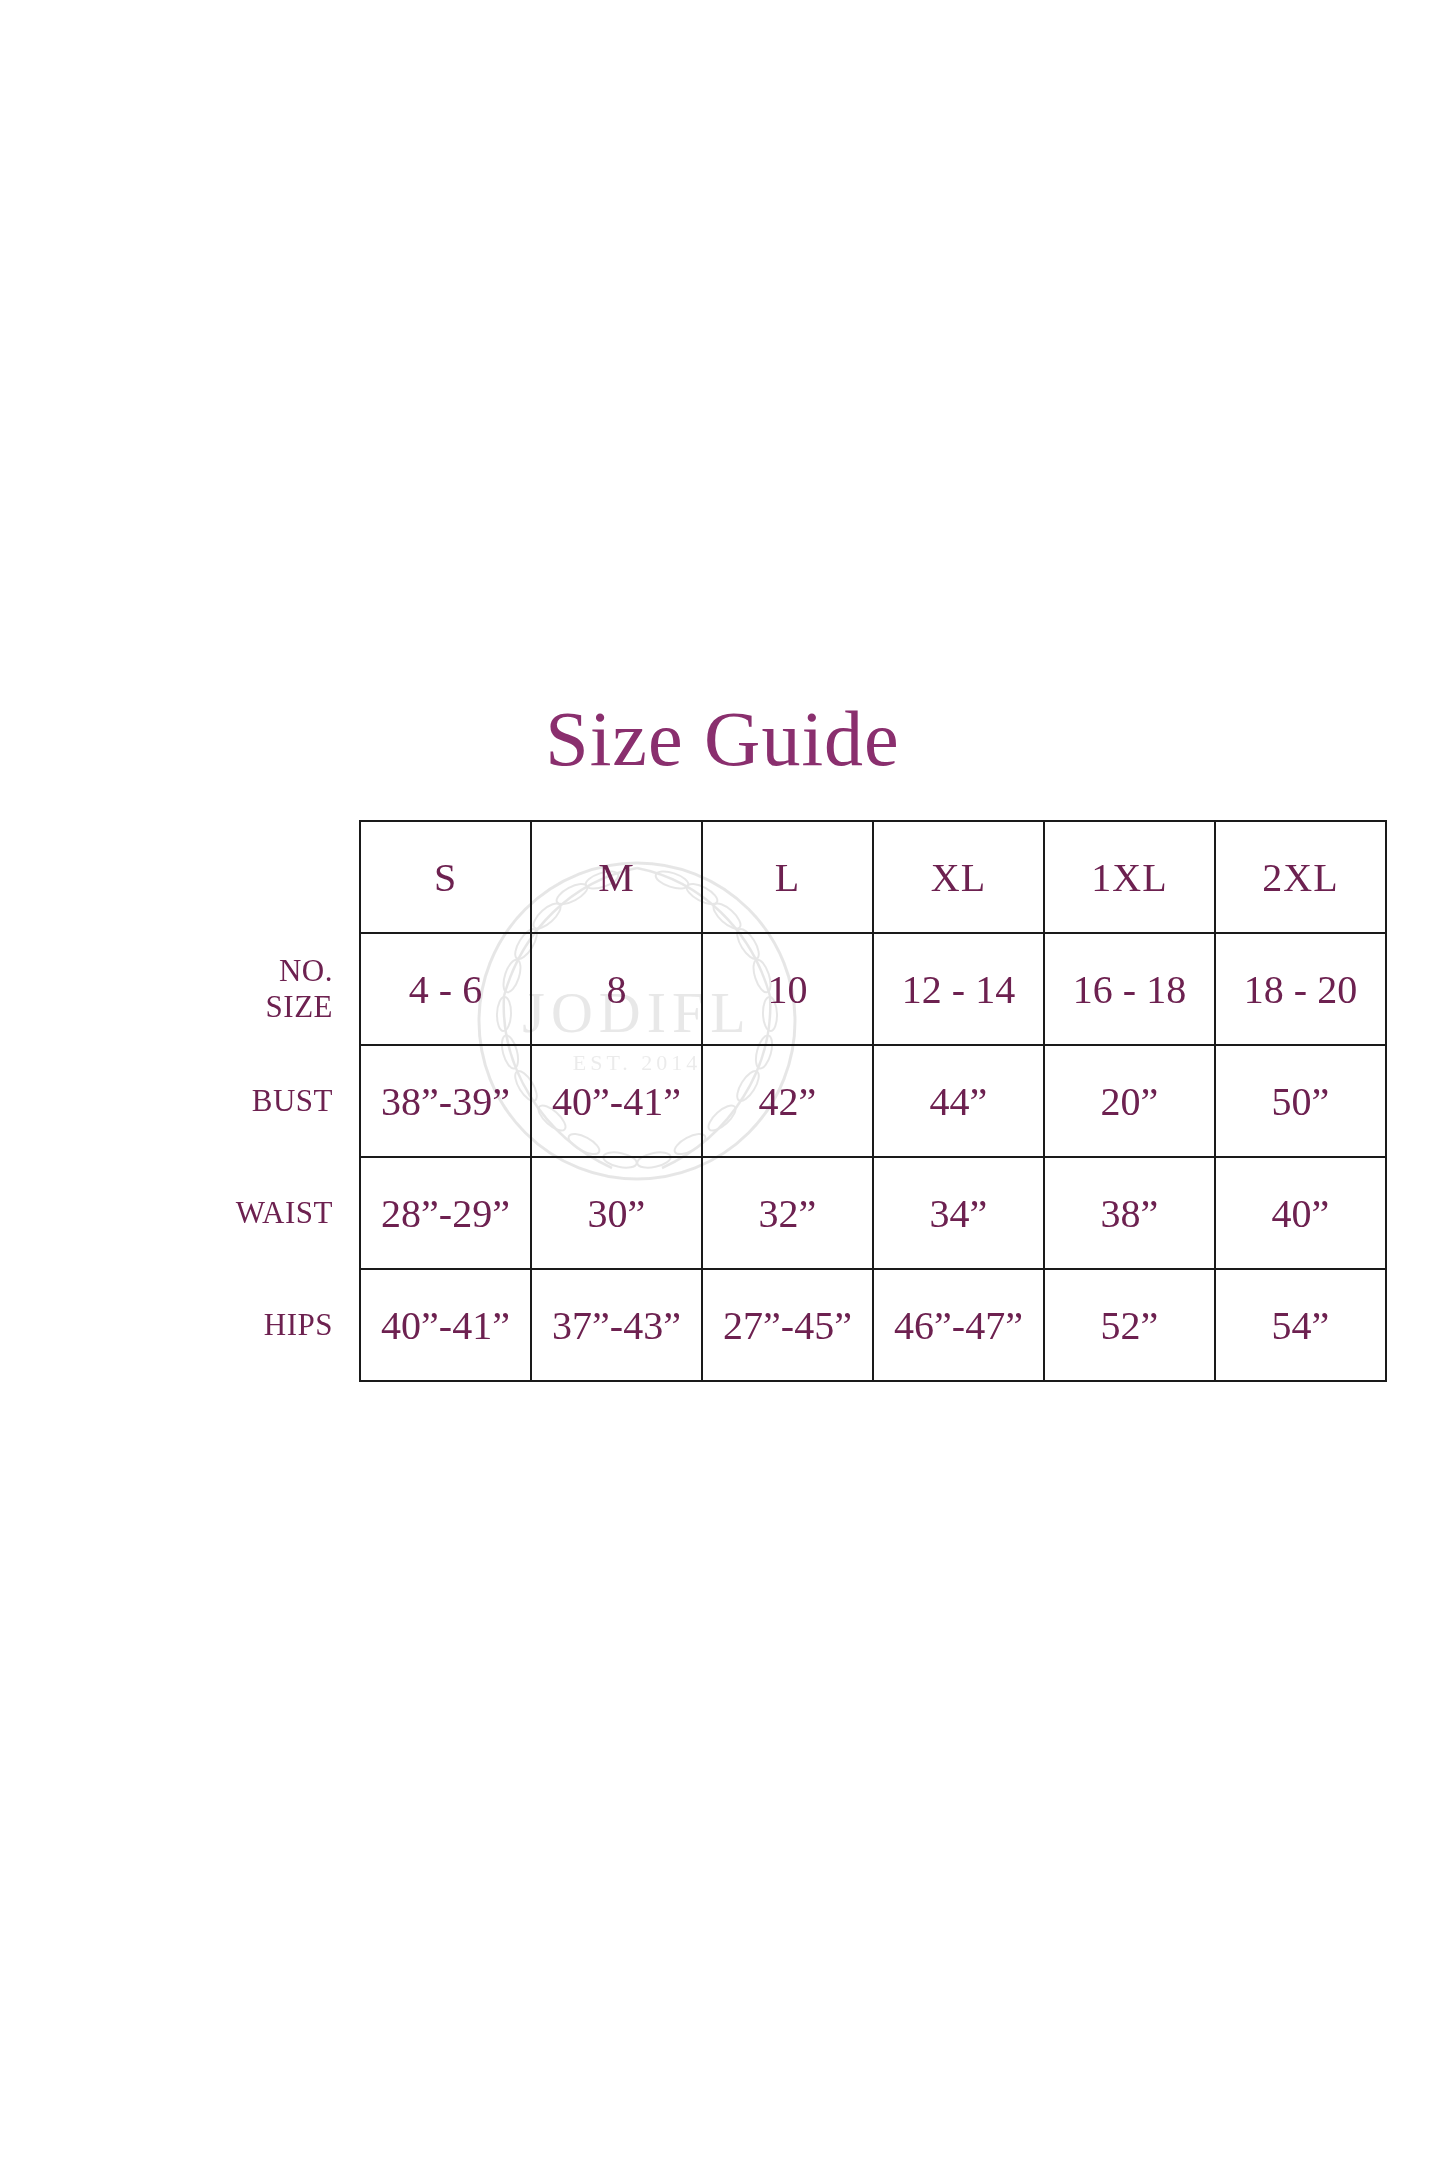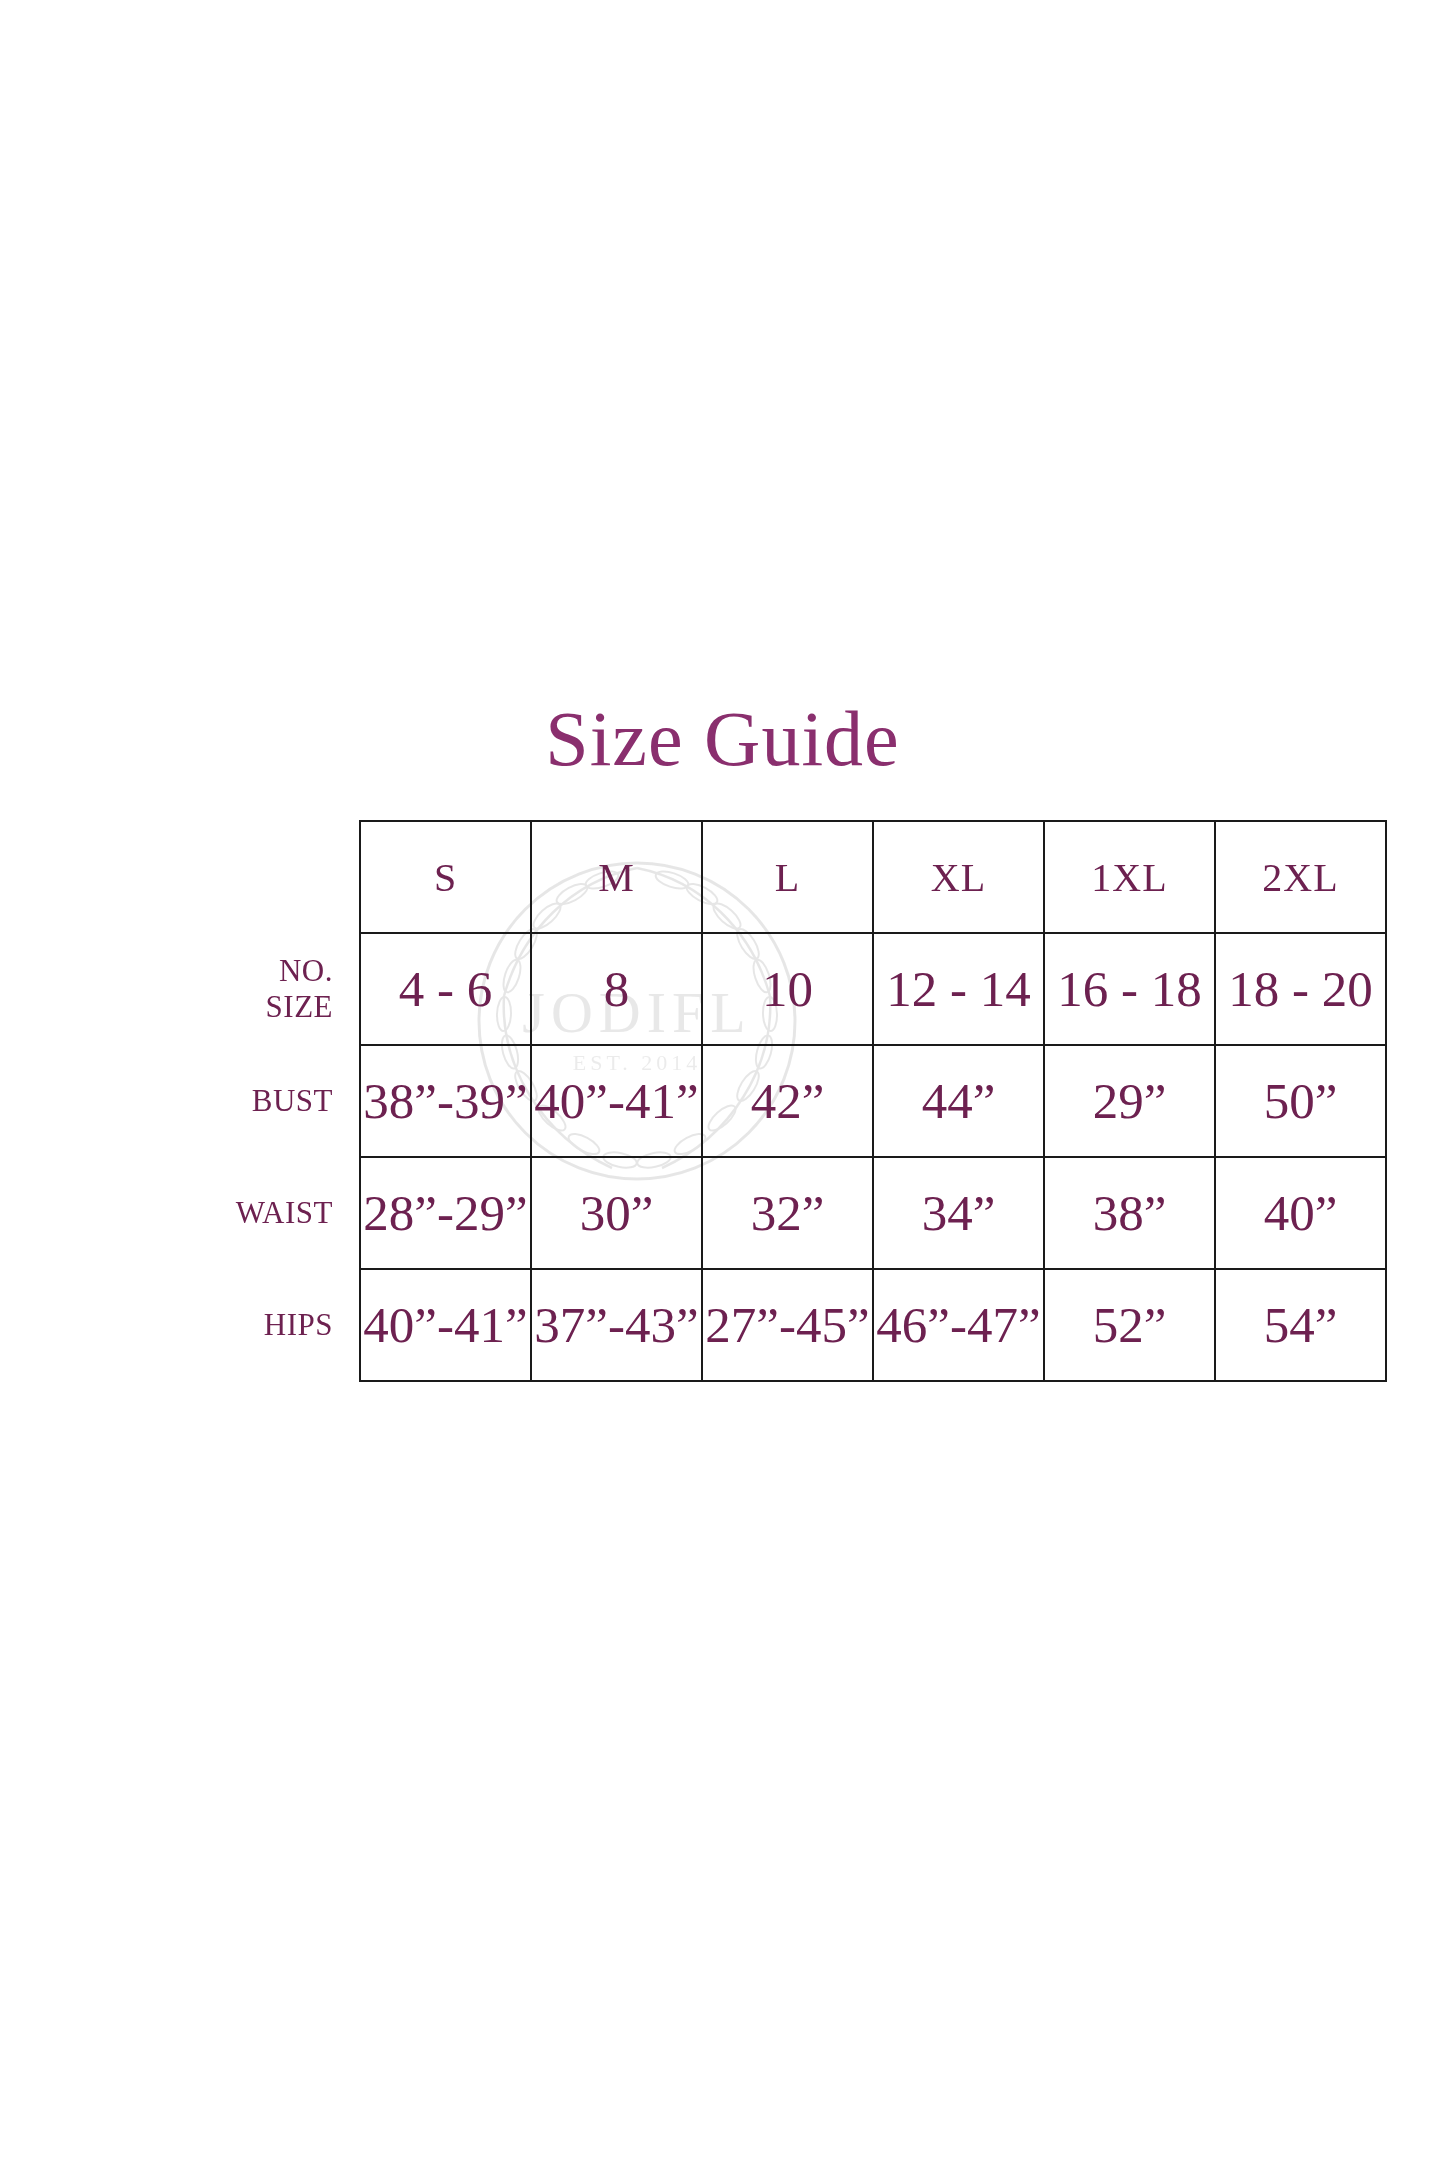--- a/index.html
+++ b/index.html
@@ -65,21 +65,21 @@
   }
 
   table.size-table td,
   table.size-table th {
     border: 2px solid #1a1a1a;
     height: 110px;
     text-align: center;
     vertical-align: middle;
     color: #6d2150;
     font-family: "Liberation Serif", serif;
-    font-size: 51px;
+    font-size: 40px;
     font-weight: normal;
     padding: 0;
     background: transparent;
   }
 
   
   table.size-table td.row-label,
   table.size-table th.row-label {
     border: none;
     text-align: right;
@@ -180,21 +180,21 @@
           <td>12 - 14</td>
           <td>16 - 18</td>
           <td>18 - 20</td>
         </tr>
         <tr>
           <td class="row-label sc">Bust</td>
           <td>38”-39”</td>
           <td>40”-41”</td>
           <td>42”</td>
           <td>44”</td>
-          <td>29”</td>
+          <td>20”</td>
           <td>50”</td>
         </tr>
         <tr>
           <td class="row-label sc">Waist</td>
           <td>28”-29”</td>
           <td>30”</td>
           <td>32”</td>
           <td>34”</td>
           <td>38”</td>
           <td>40”</td>

